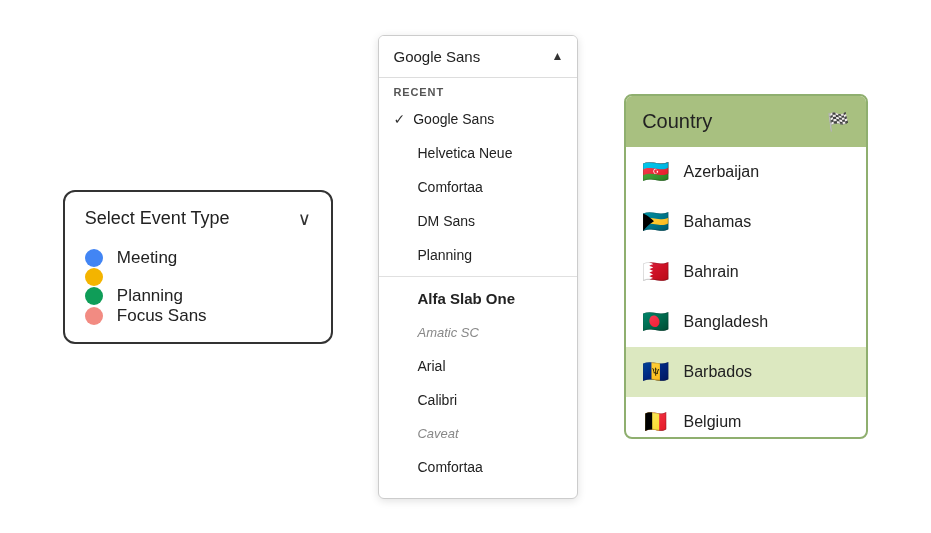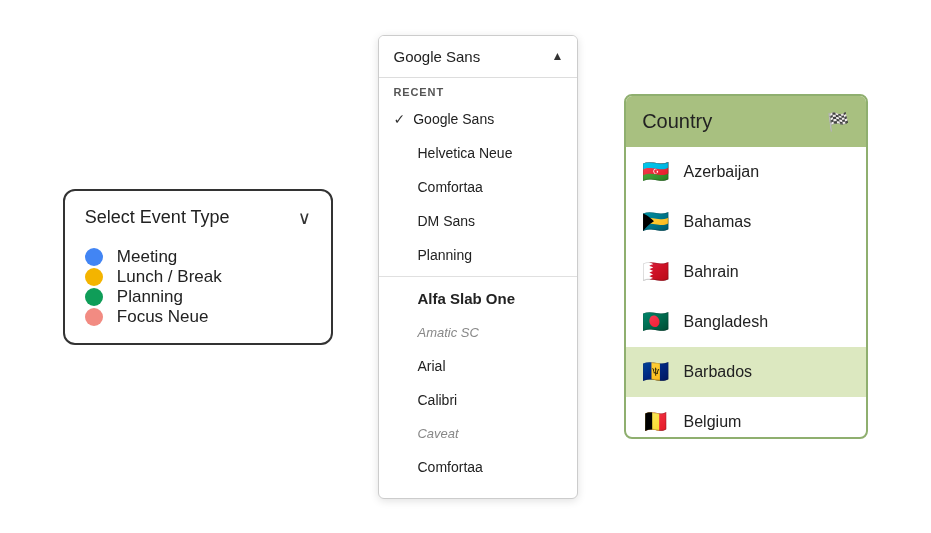--- a/index.html
+++ b/index.html
@@ -200,29 +200,28 @@
     <span class="event-type-title">Select Event Type</span>
     <span class="chevron-down">∨</span>
   </div>
   <ul class="event-list" id="event-list">
       <li class="event-item">
         <span class="event-dot" style="background: rgb(66, 133, 244);"></span>
         <span>Meeting</span>
       </li>
       <li class="event-item">
         <span class="event-dot" style="background: rgb(244, 180, 0);"></span>
-        <span>Lunch / Break</span>
       </li>
       <li class="event-item">
         <span class="event-dot" style="background: rgb(15, 157, 88);"></span>
         <span>Planning</span>
       </li>
       <li class="event-item">
         <span class="event-dot" style="background: rgb(242, 139, 130);"></span>
-        <span>Focus Neue</span>
+        <span>Focus Sans</span>
       </li>
     </ul>
 </div>
 
 <div class="font-dropdown-panel">
   <div class="font-dropdown-header">
     <span class="font-dropdown-selected">Google Sans</span>
     <span class="font-dropdown-arrow">▲</span>
   </div>
   <div class="font-dropdown-body" id="font-dropdown-body">

